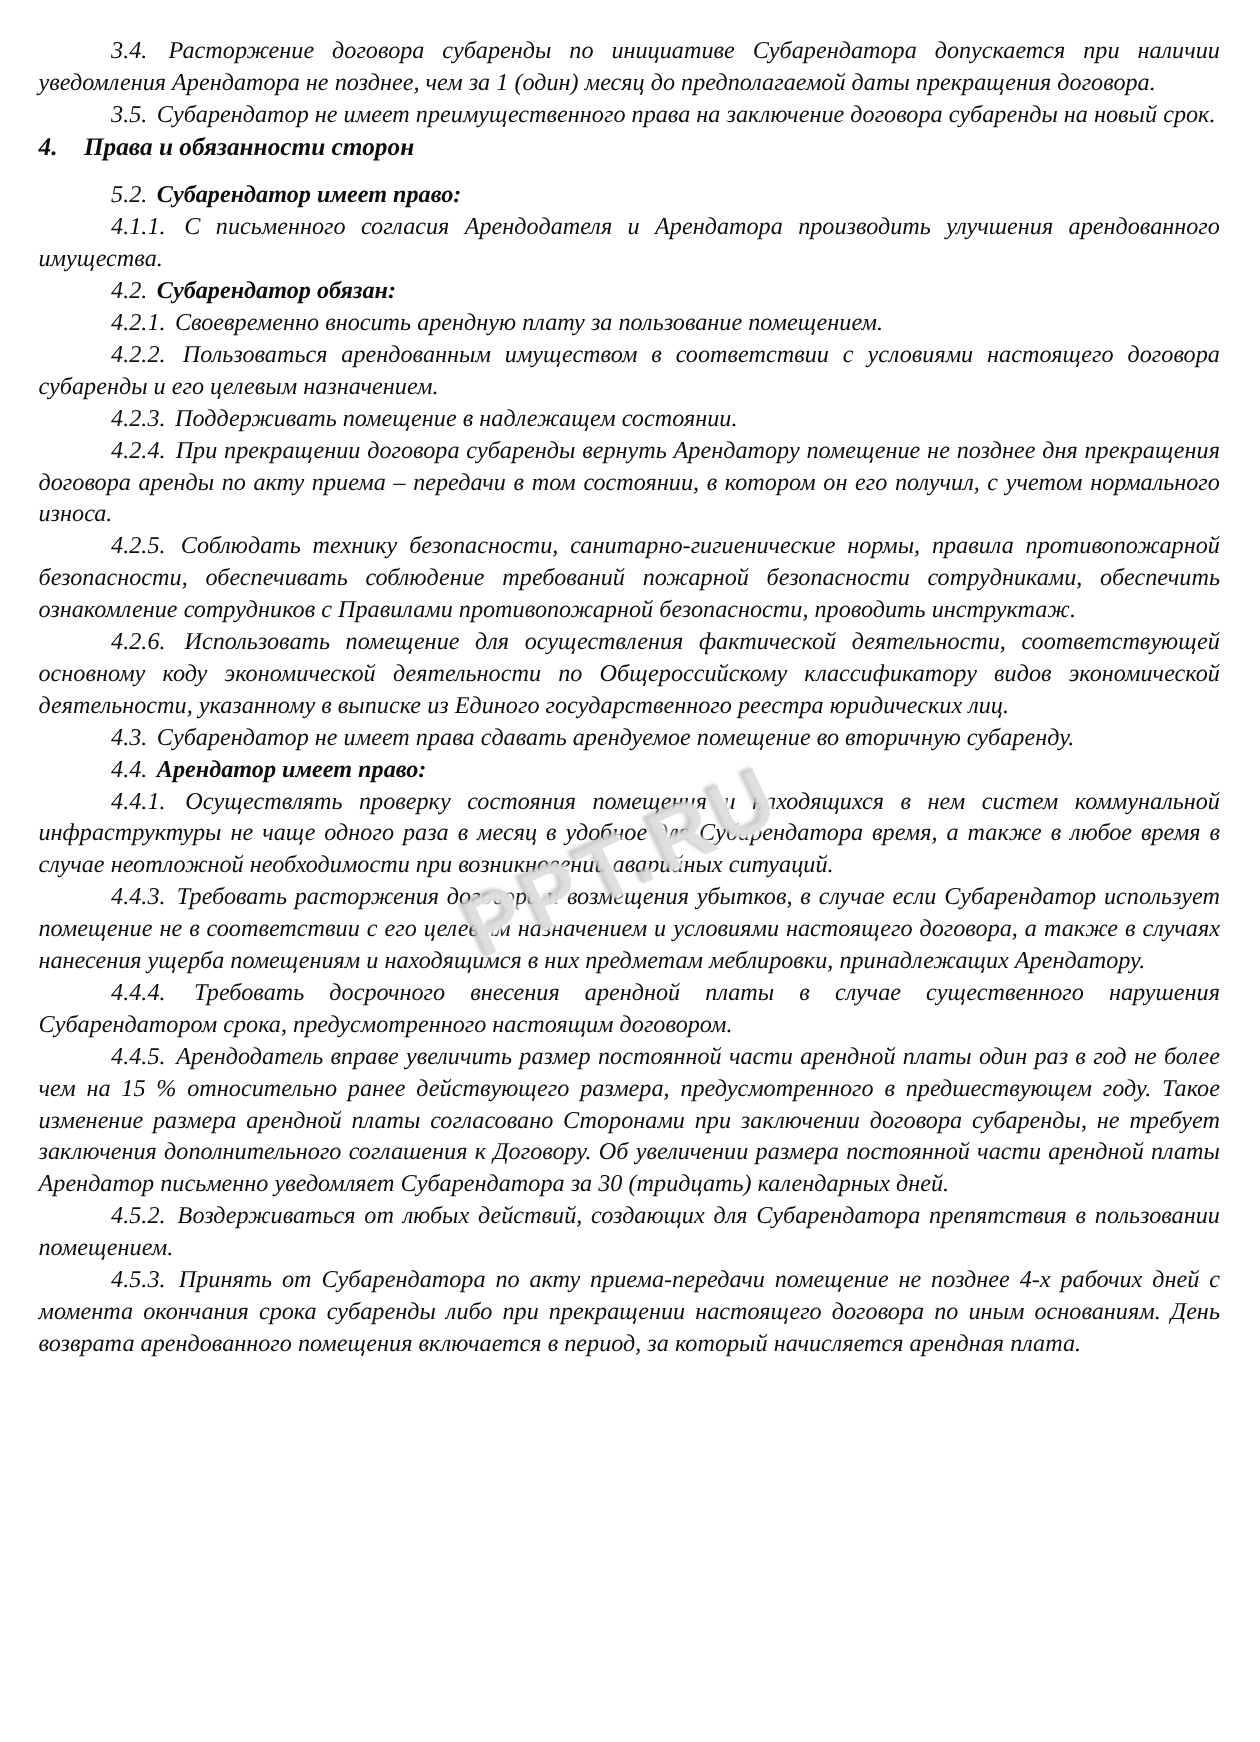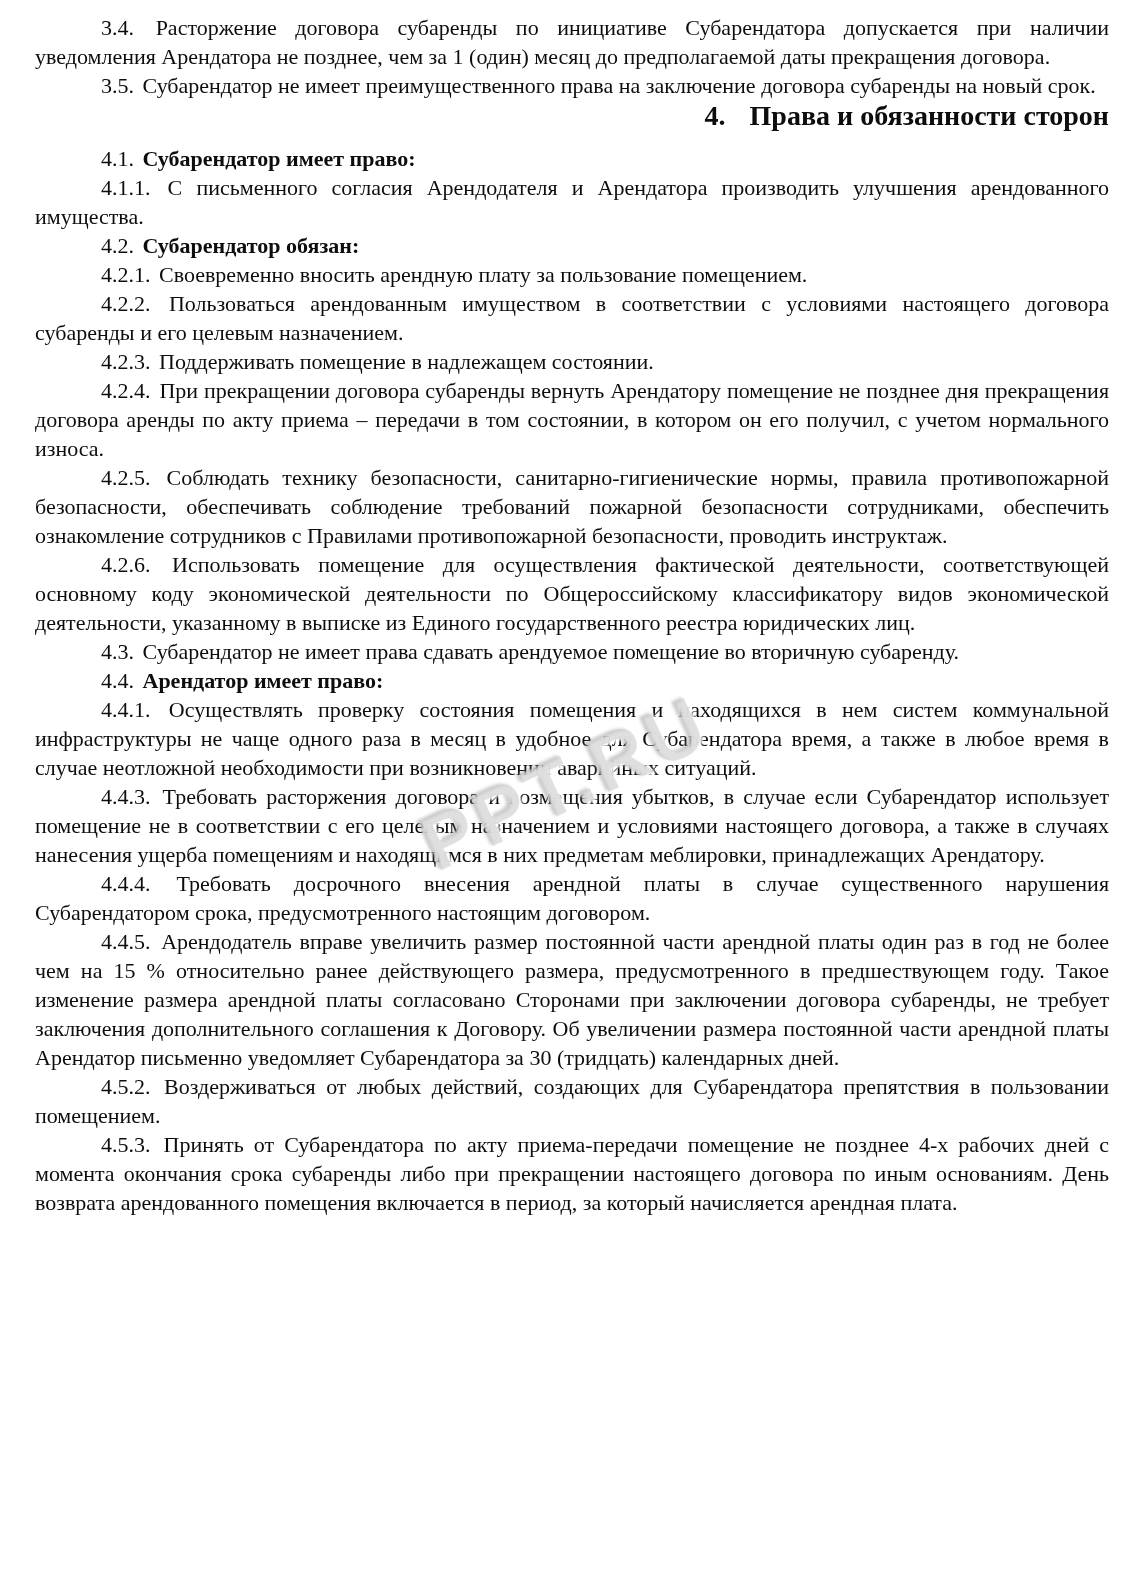--- a/index.html
+++ b/index.html
@@ -11,41 +11,42 @@
     width: 1145px;
     height: 1584px;
     position: relative;
     overflow: hidden;
     font-family: "Liberation Serif", "DejaVu Serif", serif;
     color: #0d0d0d;
   }
   .page {
     position: relative;
     z-index: 1;
-    padding: 13px 36px 0 35px;
+    padding: 31px 36px 0 35px;
+    font-style: italic;
   }
   p.para {
     margin: 0;
     font-size: 22px;
     line-height: 29px;
     text-align: justify;
     text-indent: 66px;
   }
   p.para .label {
     margin-right: 3px;
     white-space: nowrap;
   }
   p.para .bold {
     font-weight: bold;
   }
   .heading {
-    font-size: 28px;
+    font-size: 23px;
     line-height: 30px;
     font-weight: bold;
-    text-align: right;
+    text-align: left;
     margin: 1px 0 13px 0;
   }
   .heading .h-num {
     margin-right: 24px;
   }
   .watermark {
     position: absolute;
     left: 392px;
     top: 698px;
     width: 345px;
@@ -68,21 +69,21 @@
 </head>
 <body>
 
 <div class="watermark">PPT.RU</div>
 
 <div class="page">
   <div>
       <p class="para"><span class="label">3.4.</span> <span class="text">Расторжение договора субаренды по инициативе Субарендатора допускается при наличии уведомления Арендатора не позднее, чем за 1 (один) месяц до предполагаемой даты прекращения договора.</span></p>
       <p class="para"><span class="label">3.5.</span> <span class="text">Субарендатор не имеет преимущественного права на заключение договора субаренды на новый срок.</span></p>
       <div class="heading"><span class="h-num">4.</span><span>Права и обязанности сторон</span></div>
-      <p class="para"><span class="label">4.1.</span> <span class="text bold">Субарендатор имеет право:</span></p>
+      <p class="para"><span class="label">5.2.</span> <span class="text bold">Субарендатор имеет право:</span></p>
       <p class="para"><span class="label">4.1.1.</span> <span class="text">С письменного согласия Арендодателя и Арендатора производить улучшения арендованного имущества.</span></p>
       <p class="para"><span class="label">4.2.</span> <span class="text bold">Субарендатор обязан:</span></p>
       <p class="para"><span class="label">4.2.1.</span> <span class="text">Своевременно вносить арендную плату за пользование помещением.</span></p>
       <p class="para"><span class="label">4.2.2.</span> <span class="text">Пользоваться арендованным имуществом в соответствии с условиями настоящего договора субаренды и его целевым назначением.</span></p>
       <p class="para"><span class="label">4.2.3.</span> <span class="text">Поддерживать помещение в надлежащем состоянии.</span></p>
       <p class="para"><span class="label">4.2.4.</span> <span class="text">При прекращении договора субаренды вернуть Арендатору помещение не позднее дня прекращения договора аренды по акту приема – передачи в том состоянии, в котором он его получил, с учетом нормального износа.</span></p>
       <p class="para"><span class="label">4.2.5.</span> <span class="text">Соблюдать технику безопасности, санитарно-гигиенические нормы, правила противопожарной безопасности, обеспечивать соблюдение требований пожарной безопасности сотрудниками, обеспечить ознакомление сотрудников с Правилами противопожарной безопасности, проводить инструктаж.</span></p>
       <p class="para"><span class="label">4.2.6.</span> <span class="text">Использовать помещение для осуществления фактической деятельности, соответствующей основному коду экономической деятельности по Общероссийскому классификатору видов экономической деятельности, указанному в выписке из Единого государственного реестра юридических лиц.</span></p>
       <p class="para"><span class="label">4.3.</span> <span class="text">Субарендатор не имеет права сдавать арендуемое помещение во вторичную субаренду.</span></p>
       <p class="para"><span class="label">4.4.</span> <span class="text bold">Арендатор имеет право:</span></p>

